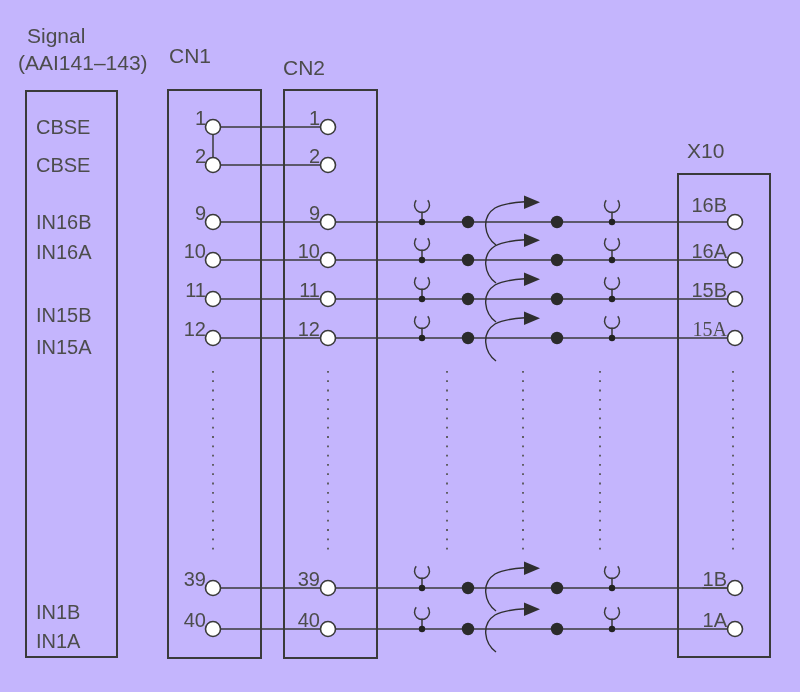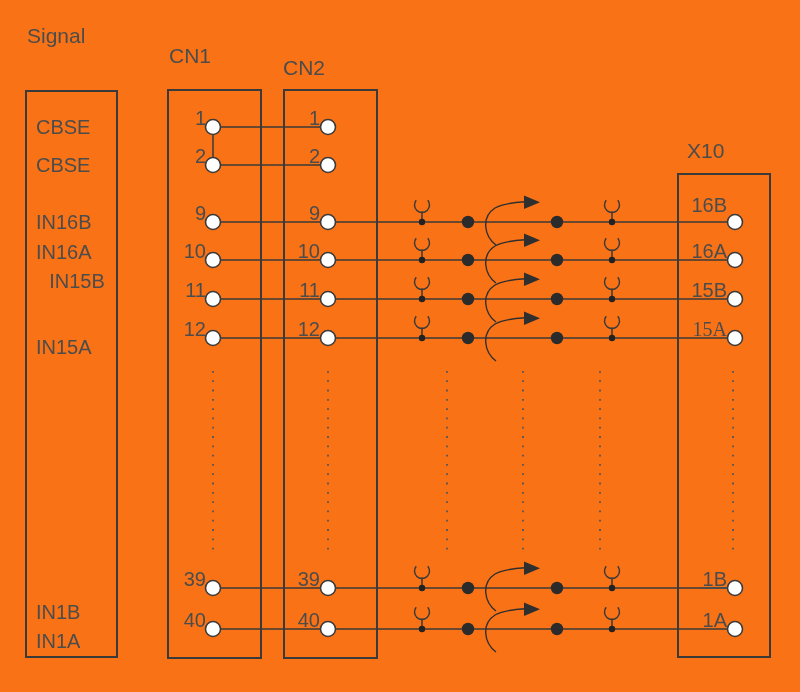--- a/index.html
+++ b/index.html
@@ -1,35 +1,36 @@
 <!DOCTYPE html>
 <html><head>
 <meta charset="utf-8">
 <style>
   html,body{margin:0;padding:0;background:#ffffff;}
   #stage{
-    position:relative;width:800px;height:692px;background:#f97316;overflow:hidden;
+    position:relative;width:800px;height:692px;background:#c4b5fd;overflow:hidden;
     font-family:"Liberation Sans","DejaVu Sans",sans-serif;color:#4c4c4c;
   }
   .box{position:absolute;border:2px solid #3a3a3a;box-sizing:border-box;background:transparent;}
   .lbl{position:absolute;font-size:20px;white-space:nowrap;color:#4c4c4c;}
   .hdr{position:absolute;font-size:21px;white-space:nowrap;color:#4c4c4c;}
   .sig{left:36px;width:82px;height:24px;line-height:24px;text-align:left;}
   .pin{width:44px;height:22px;line-height:22px;text-align:right;}
   .cn1p{left:162px;}
   .cn2p{left:276px;}
   .x10p{left:683px;}
   svg{position:absolute;left:0;top:0;}
 </style>
 </head>
 <body>
 
 <div id="stage">
 
   <div class="hdr" style="left:27px;top:24px;">Signal</div>
+  <div class="hdr" style="left:18px;top:51px;">(AAI141–143)</div>
   <div class="hdr" style="left:169px;top:44px;">CN1</div>
   <div class="hdr" style="left:283px;top:56px;">CN2</div>
   <div class="hdr" style="left:687px;top:139px;">X10</div>
 
   <div class="box" style="left:25px;top:90px;width:93px;height:568px;"></div>
   <div class="box" style="left:167px;top:89px;width:95px;height:570px;"></div>
   <div class="box" style="left:283px;top:89px;width:95px;height:570px;"></div>
   <div class="box" style="left:677px;top:173px;width:94px;height:485px;"></div>
 
   <svg width="800" height="692" viewBox="0 0 800 692">
@@ -166,21 +167,21 @@
         <circle cx="557" cy="629" r="6.2" fill="#2b2b2b"></circle>
         <use href="#fork" x="612" y="629"></use>
       </g>
     </g>
   </svg>
 
   <div class="lbl sig" style="top:115px;">CBSE</div>
   <div class="lbl sig" style="top:153px;">CBSE</div>
   <div class="lbl sig" style="top:210px;">IN16B</div>
   <div class="lbl sig" style="top:240px;">IN16A</div>
-  <div class="lbl sig" style="top:269px;text-align:center;">IN15B</div>
+  <div class="lbl sig" style="top:303px;">IN15B</div>
   <div class="lbl sig" style="top:326px;margin-top:9px;">IN15A</div>
   <div class="lbl sig" style="top:600px;">IN1B</div>
   <div class="lbl sig" style="top:617px;margin-top:12px;">IN1A</div>
 
   <div class="lbl pin cn1p" style="top:107px;">1</div>
   <div class="lbl pin cn1p" style="top:145px;">2</div>
   <div class="lbl pin cn1p" style="top:202px;">9</div>
   <div class="lbl pin cn1p" style="top:240px;">10</div>
   <div class="lbl pin cn1p" style="top:279px;">11</div>
   <div class="lbl pin cn1p" style="top:318px;">12</div>

